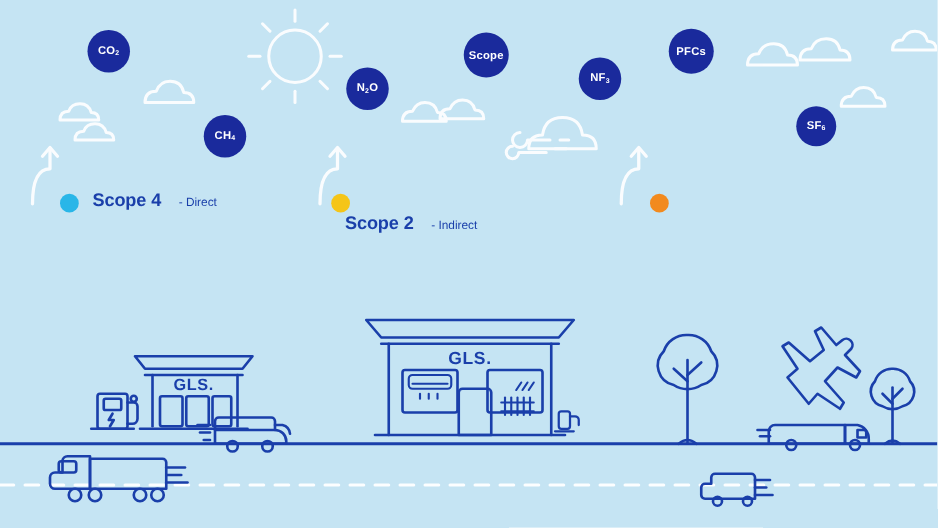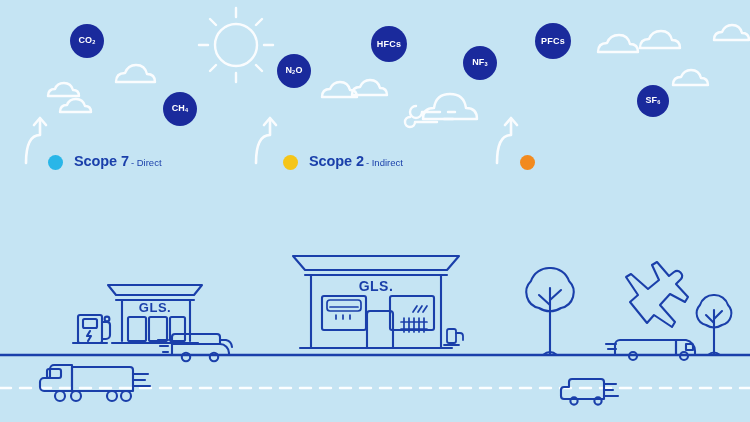--- a/index.html
+++ b/index.html
@@ -53,21 +53,21 @@
   .scope-title {
     font-size: 14.5px;
     font-weight: bold;
     color: #1a3faa;
     letter-spacing: -.1px;
   }
   .scope-sub {
     font-size: 9.5px;
     color: #1a3faa;
     font-weight: normal;
-    margin-left: 2px;
+    margin-left: 14px;
   }
   .scope-text {
     font-size: 10.2px;
     line-height: 12.6px;
     color: #1a3faa;
     white-space: pre-line;
   }
 </style>
 </head>
 <body>
@@ -279,43 +279,43 @@
     <div class="bubble" style="left:70px; top:24px; width:34px; height:34px; font-size:9px;">
       <span>CO<sub>2</sub></span>
     </div>
     <div class="bubble" style="left:163px; top:92px; width:34px; height:34px; font-size:9px;">
       <span>CH<sub>4</sub></span>
     </div>
     <div class="bubble" style="left:277px; top:54px; width:34px; height:34px; font-size:9px;">
       <span>N<sub>2</sub>O</span>
     </div>
     <div class="bubble" style="left:371px; top:26px; width:36px; height:36px; font-size:9px;">
-      <span>HFCs</span>
+      <span>Scope</span>
     </div>
     <div class="bubble" style="left:463px; top:46px; width:34px; height:34px; font-size:9px;">
       <span>NF<sub>3</sub></span>
     </div>
     <div class="bubble" style="left:535px; top:23px; width:36px; height:36px; font-size:9px;">
       <span>PFCs</span>
     </div>
     <div class="bubble" style="left:637px; top:85px; width:32px; height:32px; font-size:9px;">
       <span>SF<sub>6</sub></span>
     </div>
   </div>
 
   <div class="scope" style="left:48px; top:152px; width:215px;">
     <div class="scope-dot" style="background:#29b6e8;"></div>
     <div class="scope-body">
       <div class="scope-head">
-        <span class="scope-title">Scope 7</span><span class="scope-sub">- Direct</span>
+        <span class="scope-title">Scope 4</span><span class="scope-sub">- Direct</span>
       </div>
     </div>
   </div>
 
-  <div class="scope" style="left:283px; top:152px; width:222px;">
+  <div class="scope" style="left:265px; top:152px; width:222px;flex-direction:column;">
     <div class="scope-dot" style="background:#f5c518;"></div>
     <div class="scope-body">
       <div class="scope-head">
         <span class="scope-title">Scope 2</span><span class="scope-sub">- Indirect</span>
       </div>
     </div>
   </div>
 
   <div class="scope" style="left:520px; top:152px; width:225px;">
     <div class="scope-dot" style="background:#f28a1e;"></div>

